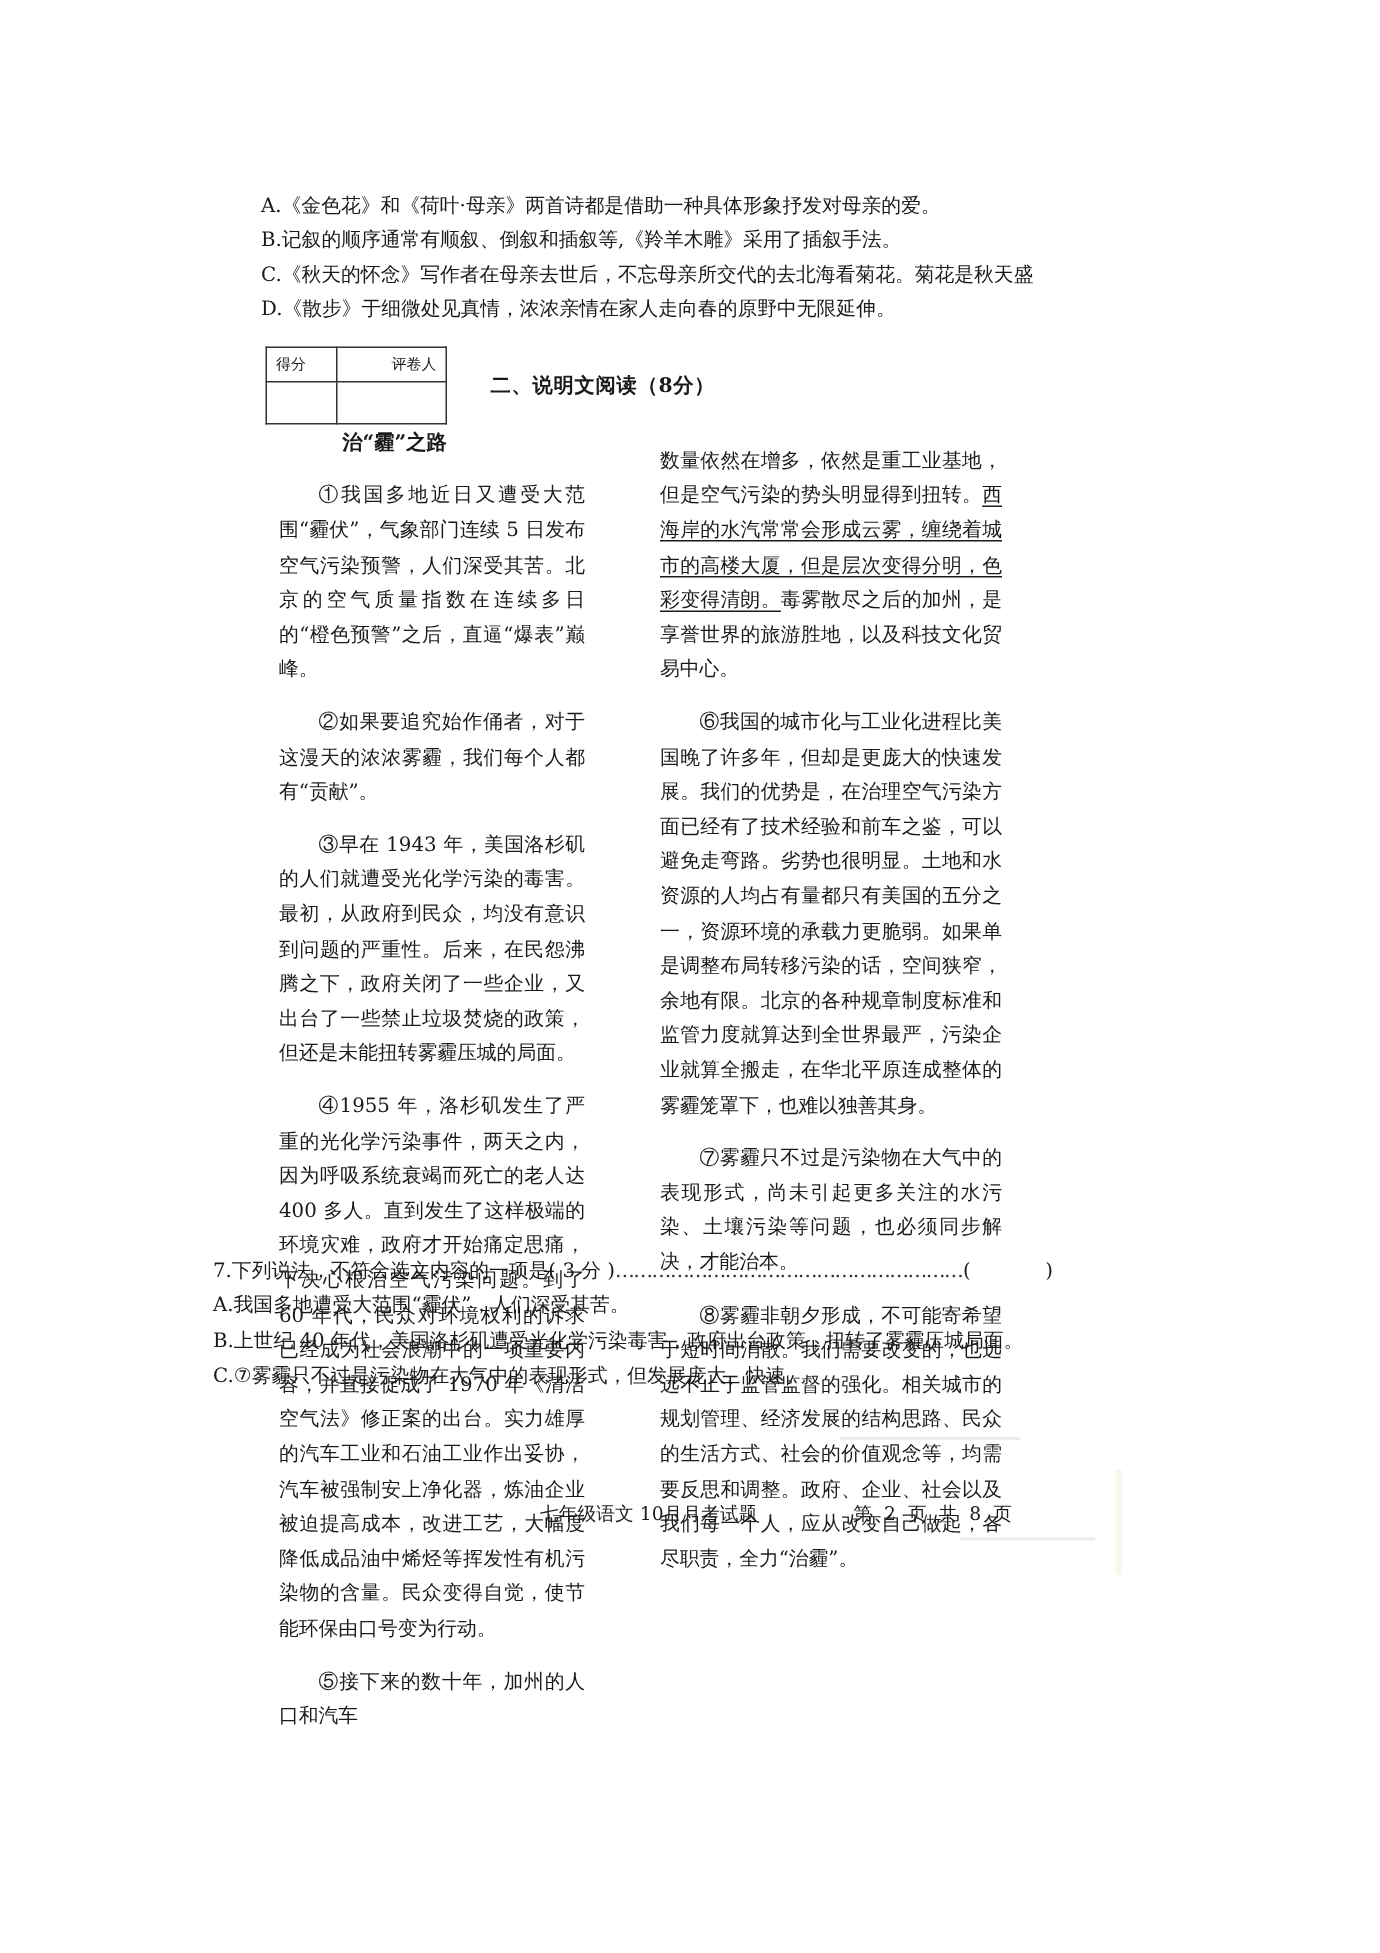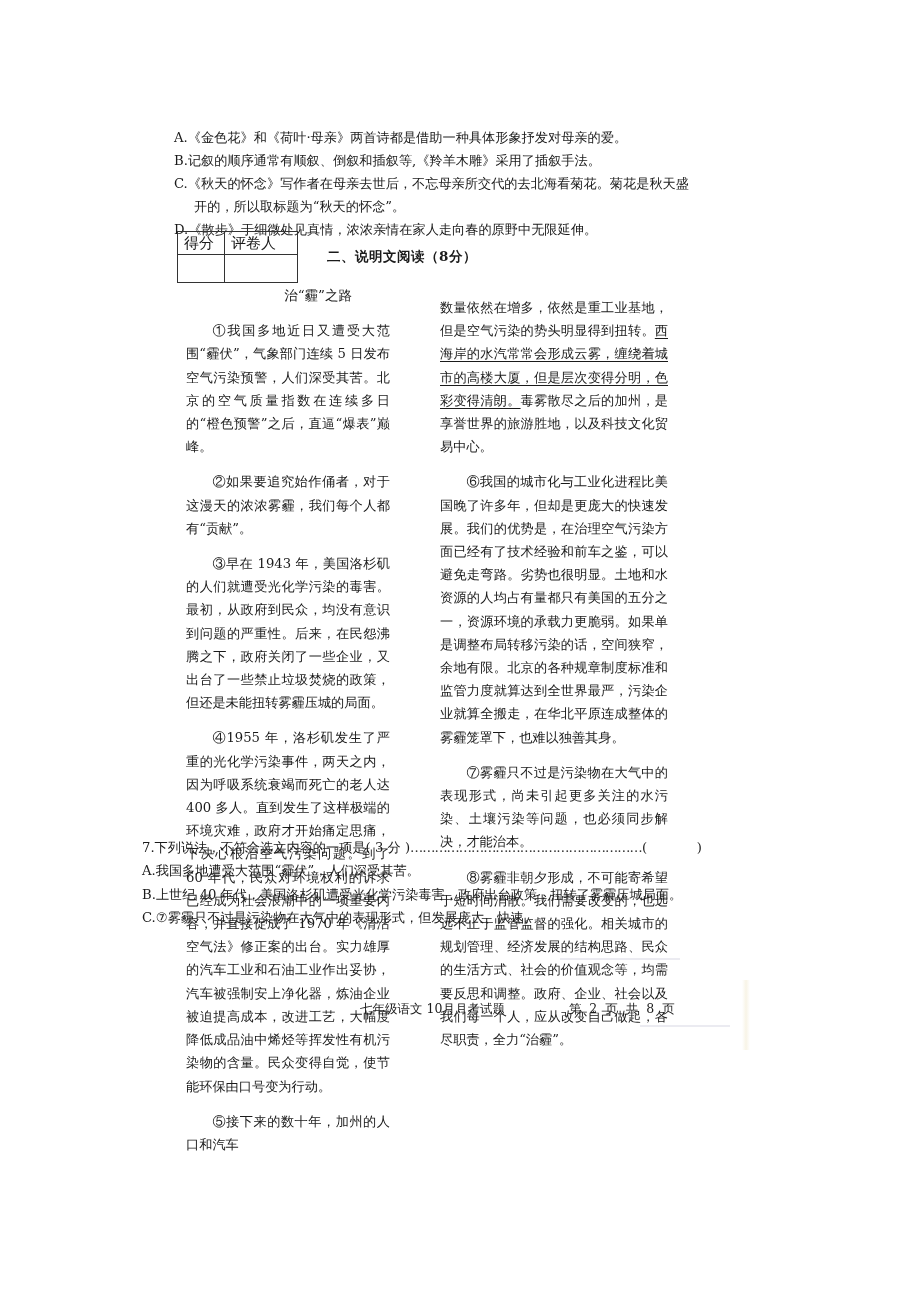--- a/index.html
+++ b/index.html
@@ -8,29 +8,29 @@
   .page { position:absolute; left:0; top:0; width:920px; height:1302px; background:#fff; }
   .scan-edge { position:absolute; left:742px; top:980px; width:8px; height:70px;
                background:linear-gradient(90deg,#fff 0%,#f6f1e0 50%,#fff 100%); opacity:.8; }
   .noise { position:absolute; height:2px; background:#d8d8e4; opacity:.5; }
 
   .opts { position:absolute; left:174px; top:126px; width:560px; font-size:13.2px; line-height:23px; }
   .opt { white-space:nowrap; }
   .opt.indent { padding-left:20px; }
 
   .score-table { position:absolute; left:177px; top:231px; border-collapse:collapse; }
-  .score-table td { border:1.3px solid #333; height:22px; font-size:15px; padding:0 6px; }
-  .score-table .c1 { width:34px; } .score-table .c2 { width:60px; }
+  .score-table td { border:1.3px solid #333; height:22px; font-size:10px; padding:0 6px; }
+  .score-table .c1 { width:34px; } .score-table .c2 { width:60px;text-align:right; }
   .score-table tr.blank td { height:27px; }
   .section-title { position:absolute; left:327px; top:248px; font-size:13.5px; letter-spacing:.5px;font-weight:bold; }
 
   .col { position:absolute; font-size:13.2px; line-height:23.2px; text-align:justify; }
   .col.left { left:174px; top:284px; width:228px; }
   .col.right { left:428px; top:284px; width:252px; }
-  .article-title { text-align:right; font-weight:normal; font-size:13.5px; padding-right:50px; }
+  .article-title { text-align:center; font-weight:bold; font-size:13.5px; padding-right:50px; }
   .para { text-indent:2em; margin:12px; }
   .para.cont { text-indent:0; }
   .ul { text-decoration:underline; text-underline-offset:3px; }
 
   .question { position:absolute; left:142px; top:836px; width:560px; font-size:13.2px; line-height:23.3px; }
   .q-stem { display:flex; white-space:nowrap; }
   .q-dots { flex:1; overflow:hidden; letter-spacing:-1px; color:#333; }
   .q-paren { width:60px; display:flex; justify-content:space-between; }
   .q-opt { padding-left:0; white-space:nowrap; }
 
@@ -49,21 +49,20 @@
   <div class="opts">
     <div class="opt">
       <span>A.</span><span>《金色花》和《荷叶·母亲》两首诗都是借助一种具体形象抒发对母亲的爱。</span>
     </div>
     <div class="opt">
       <span>B.</span><span>记叙的顺序通常有顺叙、倒叙和插叙等,《羚羊木雕》采用了插叙手法。</span>
     </div>
     <div class="opt">
       <span>C.</span><span>《秋天的怀念》写作者在母亲去世后，不忘母亲所交代的去北海看菊花。菊花是秋天盛</span>
     </div>
-    <div class="opt indent">开的，所以取标题为“秋天的怀念”。</div>
     <div class="opt">
       <span>D.</span><span>《散步》于细微处见真情，浓浓亲情在家人走向春的原野中无限延伸。</span>
     </div>
   </div>
 
   <table class="score-table">
     <tbody>
         <tr>
       <td class="c1">得分</td>
       <td class="c2">评卷人</td>

